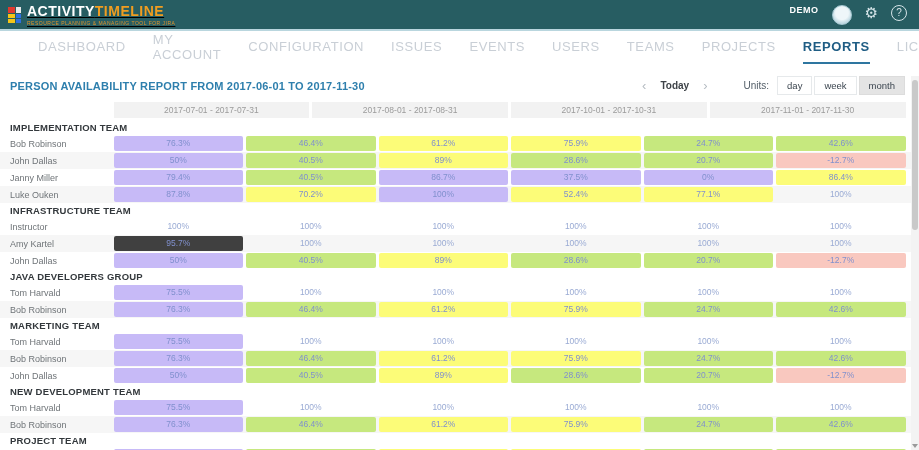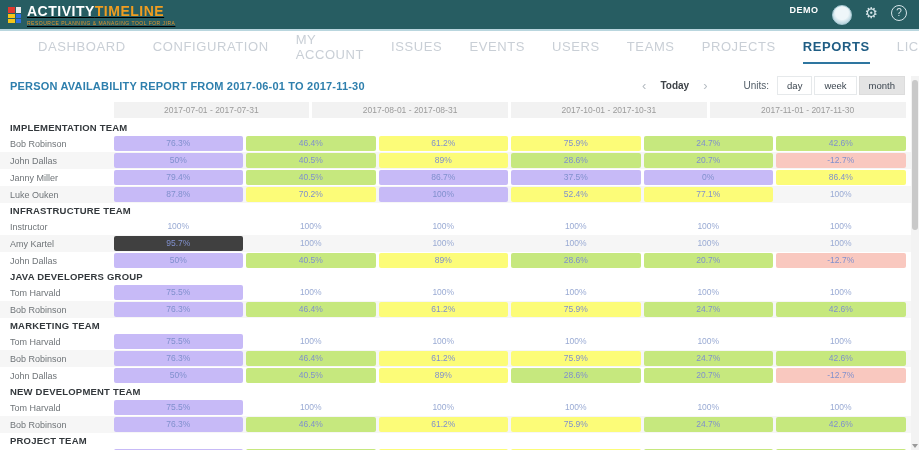--- a/index.html
+++ b/index.html
@@ -105,22 +105,22 @@
   <div class="header-right">
     <span class="user-label">DEMO</span>
     <span class="avatar"></span>
     <span class="icon-btn">⚙</span>
     <span class="help-circle">?</span>
   </div>
 </div>
 
 <div class="main-nav">
     <div class="nav-item">DASHBOARD</div>
+    <div class="nav-item">MY ACCOUNT</div>
     <div class="nav-item">CONFIGURATION</div>
-    <div class="nav-item">MY ACCOUNT</div>
     <div class="nav-item">ISSUES</div>
     <div class="nav-item">EVENTS</div>
     <div class="nav-item">USERS</div>
     <div class="nav-item">TEAMS</div>
     <div class="nav-item">PROJECTS</div>
     <div class="nav-item active">REPORTS</div>
     <div class="nav-item">LICENSE</div>
   </div>
 
 <div class="toolbar">

